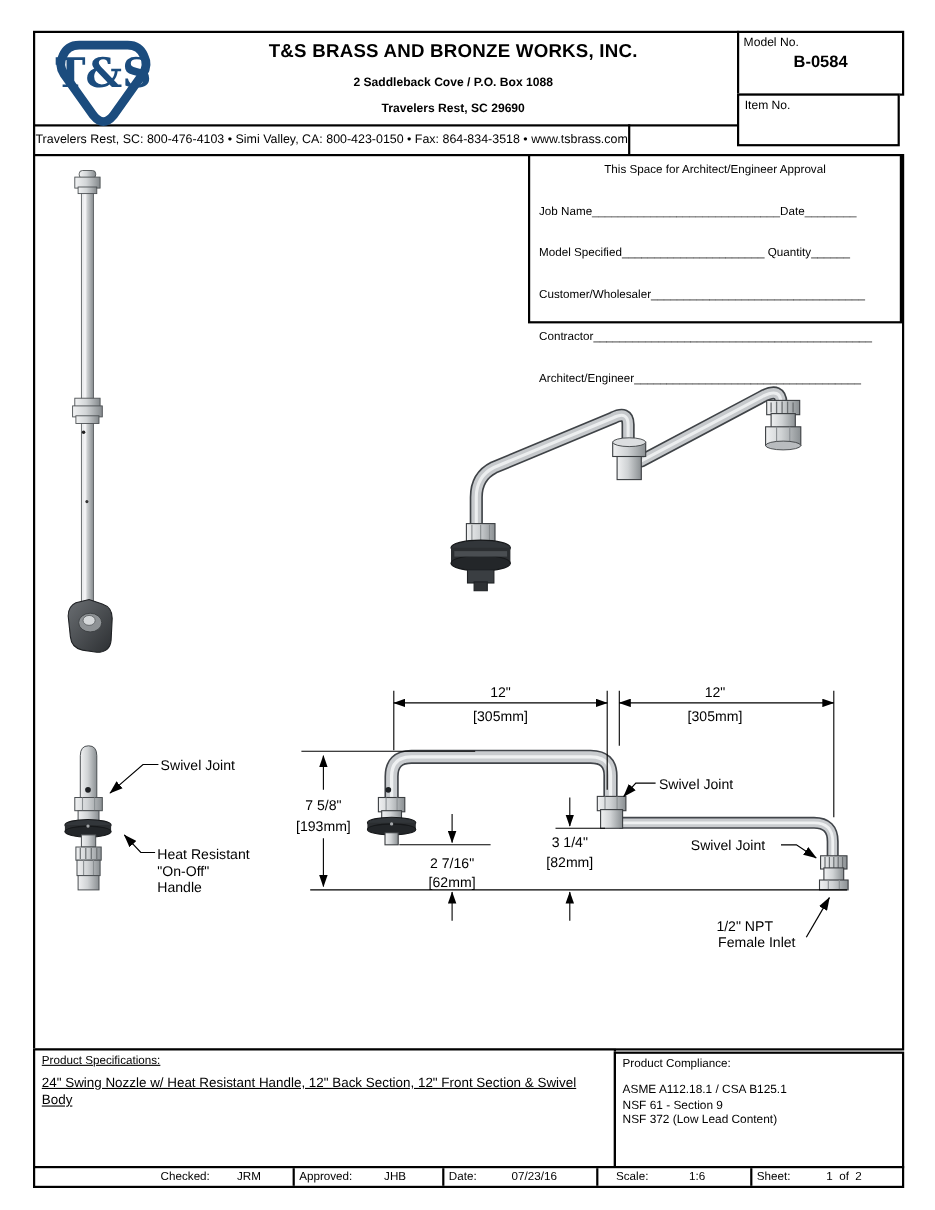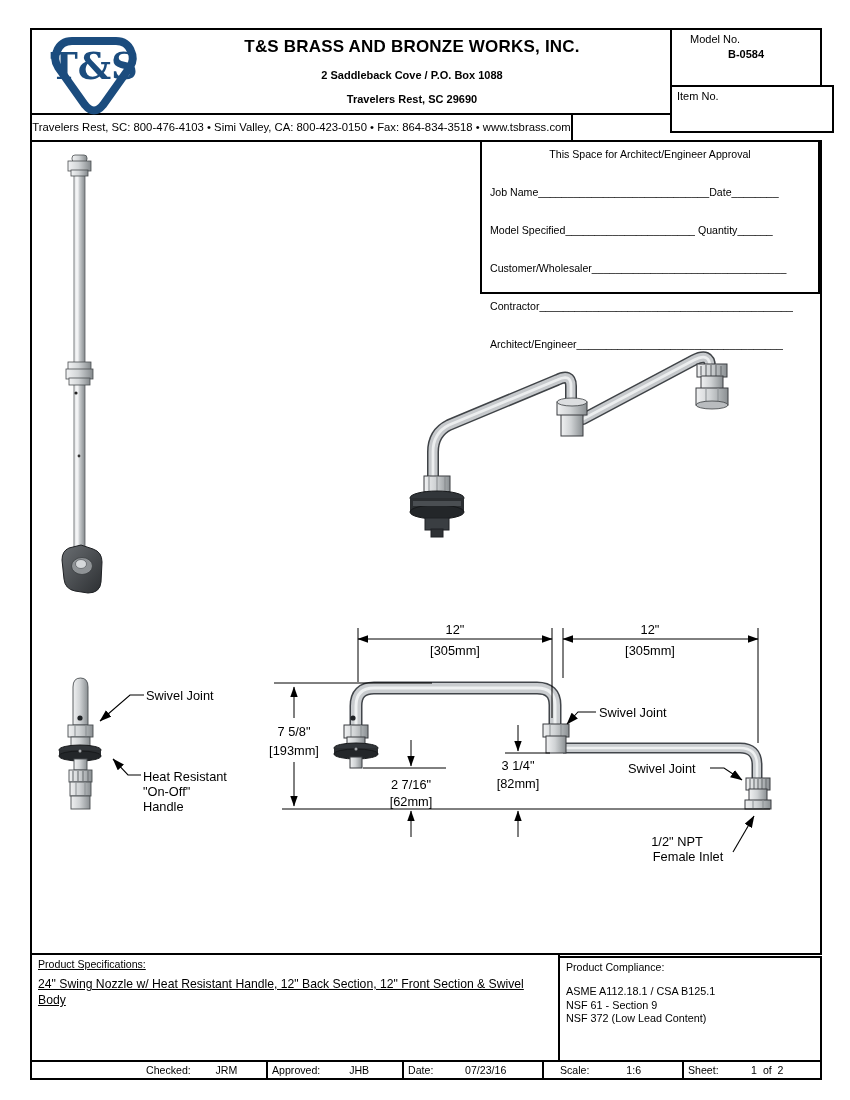--- a/index.html
+++ b/index.html
@@ -9,24 +9,24 @@
   .bx{border:2px solid #000;background:#fff;}
 
   
   .header-left{left:30px;top:28px;width:642px;height:87px;}
   .logo-wrap{position:absolute;left:12px;top:5px;width:100px;height:80px;}
   .title-block{position:absolute;left:130px;top:7px;width:500px;text-align:center;}
   .company{font-size:17px;font-weight:bold;letter-spacing:.2px;}
   .addr{font-size:11px;font-weight:bold;margin-top:12px;}
   .phone-row{left:30px;top:113px;width:543px;height:29px;border:2px solid #000;border-top:none;
              display:flex;align-items:center;justify-content:center;font-size:11.3px;white-space:pre;}
-  .model-box{left:670px;top:28px;width:152px;height:59px;padding:3px 18px;}
-  .item-box{left:670px;top:85px;width:164px;height:48px;padding:3px 5px;}
+  .model-box{left:670px;top:28px;width:152px;height:59px;padding:3px 4px;}
+  .item-box{left:670px;top:85px;width:148px;height:48px;padding:3px 5px;}
   .small-label{font-size:11px;}
-  .model-val{text-align:center;font-size:11px;font-weight:bold;margin-top:3px;}
+  .model-val{text-align:center;font-size:15px;font-weight:bold;margin-top:3px;}
 
   
   .main-area{left:30px;top:140px;width:792px;height:815px;}
   .approval-box{left:480px;top:140px;width:340px;height:154px;padding:6px 8px 0 8px;font-size:10.6px;}
   .approval-title{text-align:center;margin-bottom:3px;}
   .approval-row{margin-top:26px;white-space:nowrap;overflow:hidden;}
 
   
   .specs-box{left:30px;top:953px;width:530px;height:109px;padding:3px 6px;text-decoration:underline;}
   .spec-label{font-size:10.6px;}

